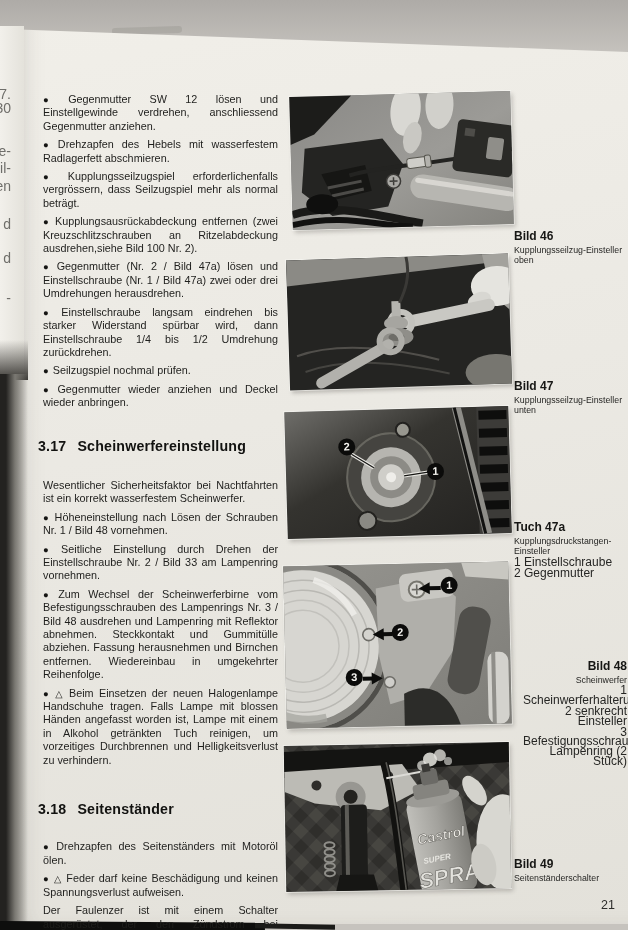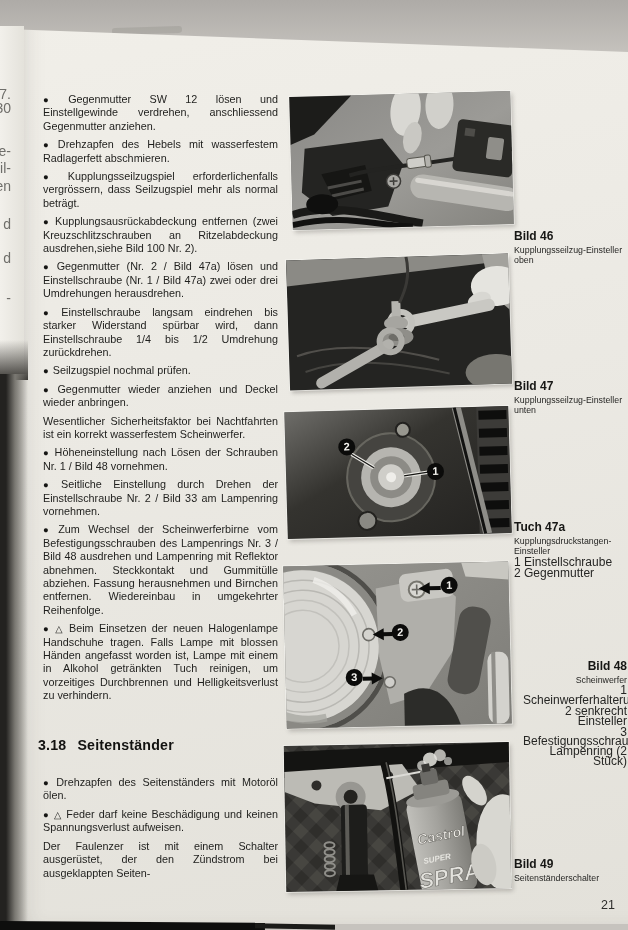--- a/index.html
+++ b/index.html
@@ -89,20 +89,21 @@
   <div class="textcol">
     <p class="para"><span class="mk">●</span><span>Gegenmutter SW 12 lösen und Einstellgewinde verdrehen, anschliessend Gegenmutter anziehen.</span></p>
     <p class="para"><span class="mk">●</span><span>Drehzapfen des Hebels mit wasserfestem Radlagerfett abschmieren.</span></p>
     <p class="para"><span class="mk">●</span><span>Kupplungsseilzugspiel erforderlichenfalls vergrössern, dass Seilzugspiel mehr als normal beträgt.</span></p>
     <p class="para"><span class="mk">●</span><span>Kupplungsausrückabdeckung entfernen (zwei Kreuzschlitzschrauben an Ritzelabdeckung ausdrehen,siehe Bild 100 Nr. 2).</span></p>
     <p class="para"><span class="mk">●</span><span>Gegenmutter (Nr. 2 / Bild 47a) lösen und Einstellschraube (Nr. 1 / Bild 47a) zwei oder drei Umdrehungen herausdrehen.</span></p>
     <p class="para"><span class="mk">●</span><span>Einstellschraube langsam eindrehen bis starker Widerstand spürbar wird, dann Einstellschraube 1/4 bis 1/2 Umdrehung zurückdrehen.</span></p>
     <p class="para"><span class="mk">●</span><span>Seilzugspiel nochmal prüfen.</span></p>
     <p class="para"><span class="mk">●</span><span>Gegenmutter wieder anziehen und Deckel wieder anbringen.</span></p>
 
+    <h2 class="sec"><span class="num">3.17</span><span>Scheinwerfereinstellung</span></h2>
 
     <p class="para"><span class="mk"></span><span>Wesentlicher Sicherheitsfaktor bei Nachtfahrten ist ein korrekt wasserfestem Scheinwerfer.</span></p>
     <p class="para"><span class="mk">●</span><span>Höheneinstellung nach Lösen der Schrauben Nr. 1 / Bild 48 vornehmen.</span></p>
     <p class="para"><span class="mk">●</span><span>Seitliche Einstellung durch Drehen der Einstellschraube Nr. 2 / Bild 33 am Lampenring vornehmen.</span></p>
     <p class="para"><span class="mk">●</span><span>Zum Wechsel der Scheinwerferbirne vom Befestigungsschrauben des Lampenrings Nr. 3 / Bild 48 ausdrehen und Lampenring mit Reflektor abnehmen. Steckkontakt und Gummitülle abziehen. Fassung herausnehmen und Birnchen entfernen. Wiedereinbau in umgekehrter Reihenfolge.</span></p>
     <p class="para"><span class="mk">●△</span><span>Beim Einsetzen der neuen Halogenlampe Handschuhe tragen. Falls Lampe mit blossen Händen angefasst worden ist, Lampe mit einem in Alkohol getränkten Tuch reinigen, um vorzeitiges Durchbrennen und Helligkeitsverlust zu verhindern.</span></p>
 
     <h2 class="sec second"><span class="num">3.18</span><span>Seitenständer</span></h2>
 
     <p class="para"><span class="mk">●</span><span>Drehzapfen des Seitenständers mit Motoröl ölen.</span></p>

